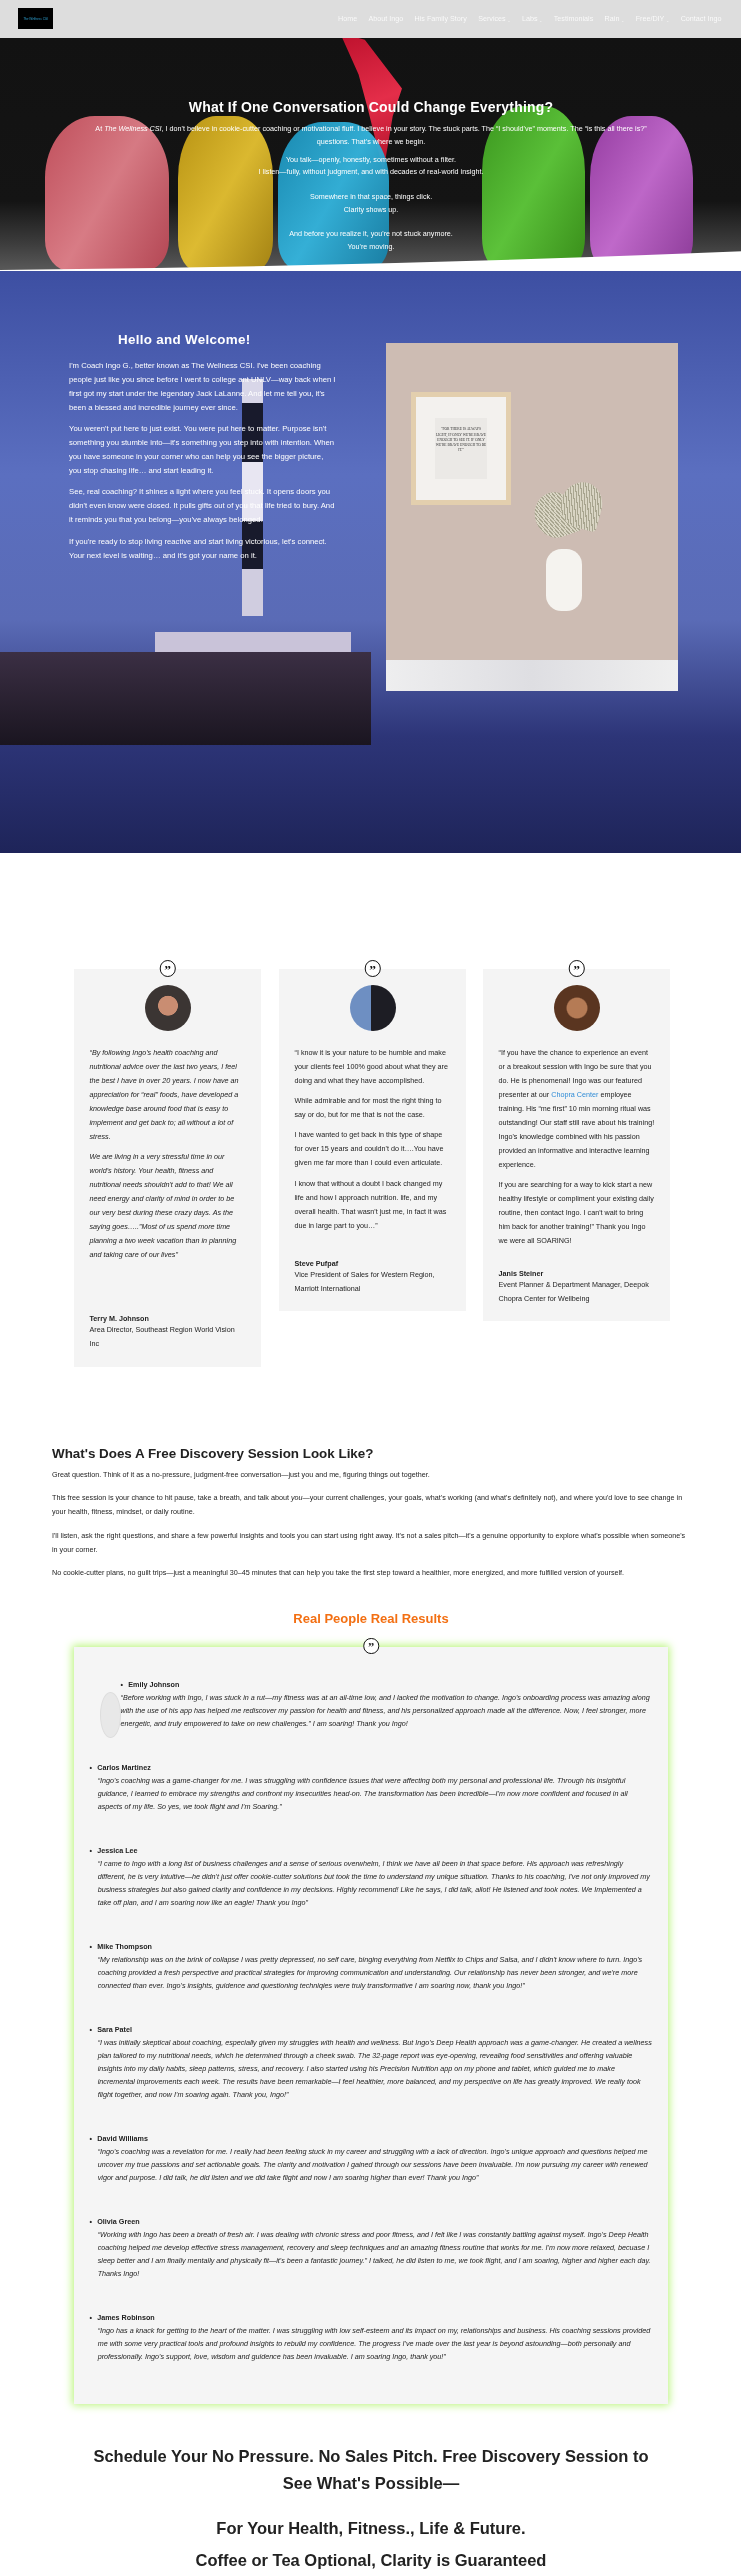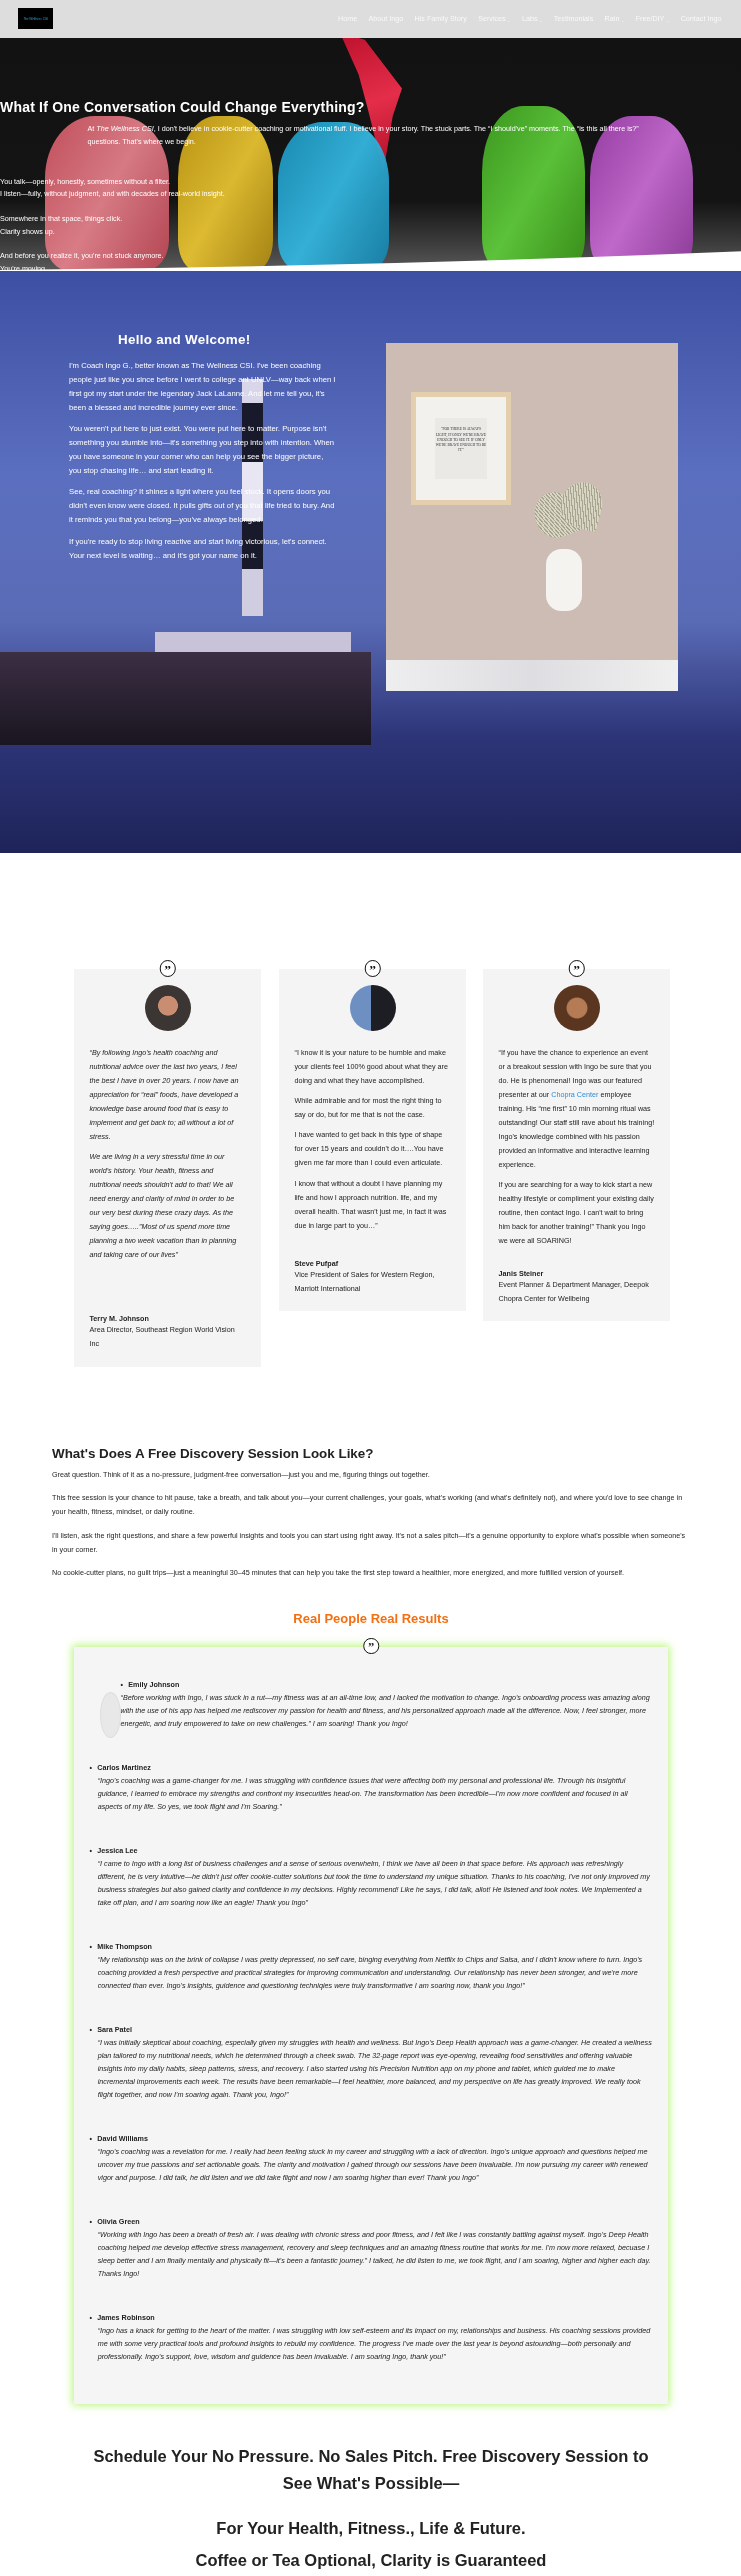--- a/index.html
+++ b/index.html
@@ -3,21 +3,21 @@
 <meta charset="utf-8">
 <style>
 *{box-sizing:border-box;margin:0;padding:0}
 html,body{width:742px;background:#fff;font-family:"Liberation Sans",sans-serif;color:#222}
 .nav{height:38px;background:#dddddd;position:relative}
 .logo{position:absolute;left:18px;top:8.2px;width:35px;height:21px;background:#000;display:flex;align-items:center;justify-content:center;color:#2fa6d8;font-size:4.6px;font-style:italic}
 .logo span{color:#e8b500}
 .menu{position:absolute;right:20.6px;top:14px;display:flex;gap:11.3px}
 .menu a{color:#fff;font-size:7.2px;text-decoration:none;display:flex;align-items:flex-end;gap:1.5px;text-shadow:0 0 0.5px rgba(0,0,0,.08)}
 .menu a .chev{font-size:4.1px}
-.hero{height:233px;background:linear-gradient(180deg,#121212 0%,#141414 70%,#3c3c3c 88%,#5a5a5a 100%);position:relative;overflow:hidden;color:#fff;text-align:left}
+.hero{height:233px;background:linear-gradient(180deg,#121212 0%,#141414 70%,#3c3c3c 88%,#5a5a5a 100%);position:relative;overflow:hidden;color:#fff;text-align:center}
 .hero .ribbon{position:absolute;left:340px;top:-5.2px;width:62px;height:139px;background:linear-gradient(160deg,#c6112e,#ef2f4c 50%,#b20d26);clip-path:polygon(0 0,40% 5%,100% 40%,85% 60%,70% 100%,45% 55%,30% 30%);opacity:.95}
 .hero h1{position:relative;padding-top:61px;font-size:14px;font-weight:bold;letter-spacing:0.2px}
 .hero .p{position:relative;font-size:7.2px;line-height:12.4px;margin-top:6.2px}
 .hero .p em{font-style:italic}
 .paper{position:absolute;bottom:0;border-radius:40% 40% 20% 20%;opacity:.95}
 .wave{position:absolute;left:0;bottom:-0.5px;width:742px;height:31px}
 .welcome{height:582px;background:linear-gradient(180deg,#3d4fa2 0%,#5b6fc0 35%,#5a6bb6 60%,#2d3578 80%,#1e2459 100%);position:relative;overflow:hidden;color:#fff}
 .welcome .lh{position:absolute;left:242px;top:108px;width:20.6px;height:237px;background:linear-gradient(#d8d6e8 0 10%,#181a2c 10% 35%,#e8e6f2 35% 60%,#181a2c 60% 80%,#d0cde0 80%)}
 .welcome .bld{position:absolute;left:155px;top:361px;width:196px;height:52px;background:#c9c3d9}
 .welcome .cliff{position:absolute;left:0;top:381px;width:371px;height:93px;background:linear-gradient(#3b2f44,#1a1520)}
@@ -108,21 +108,21 @@
   <div class="ribbon"></div>
   <div class="paper" style="left:45px;width:124px;height:155px;background:linear-gradient(120deg,#c9525f,#e07f89 50%,#b84553)"></div>
   <div class="paper" style="left:178px;width:95px;height:155px;background:linear-gradient(120deg,#c09913,#e5c131 50%,#a88510)"></div>
   <div class="paper" style="left:278px;width:111px;height:149px;background:linear-gradient(120deg,#1a8fb8,#34b5de 50%,#167fa6)"></div>
   <div class="paper" style="left:482px;width:103px;height:165px;background:linear-gradient(120deg,#3d9d1f,#5ec93a 50%,#379016)"></div>
   <div class="paper" style="left:590px;width:103px;height:155px;background:linear-gradient(120deg,#9b3ea8,#c66bd1 50%,#8f3a9c)"></div>
   <h1>What If One Conversation Could Change Everything?</h1>
   <div class="p" style="width:567px;margin:8.2px auto 0">
     <span>At </span><em>The Wellness CSI</em><span>, I don't believe in cookie-cutter coaching or motivational fluff. I believe in your story. The stuck parts. The “I should've” moments. The “is this all there is?” questions. That's where we begin.</span>
   </div>
-  <div class="p" style="margin-top:28px">
+  <div class="p" style="margin-top:6px">
     <div>You talk—openly, honestly, sometimes without a filter.</div>
     <div>I listen—fully, without judgment, and with decades of real-world insight.</div>
   </div>
   <div class="p" style="margin-top:12.4px">
     <div>Somewhere in that space, things click.</div>
     <div>Clarity shows up.</div>
   </div>
   <div class="p" style="margin-top:12.4px">
     <div>And before you realize it, you're not stuck anymore.</div>
     <div>You're moving.</div>
@@ -168,21 +168,21 @@
     <div class="who" style="margin-top:52px">Terry M. Johnson</div>
     <div class="role">Area Director, Southeast Region World Vision Inc</div>
   </div>
   <div class="tcard" style="left:279px">
     <div class="qicon">”</div>
     <div class="avatar" style="background:linear-gradient(90deg,#6e8fc2 0 45%,#1d1d24 45%)"></div>
     <div class="body">
       <p>“I know it is your nature to be humble and make your clients feel 100% good about what they are doing and what they have accomplished.</p>
       <p>While admirable and for most the right thing to say or do, but for me that is not the case.</p>
       <p>I have wanted to get back in this type of shape for over 15 years and couldn't do it….You have given me far more than I could even articulate.</p>
-      <p>I know  that without a doubt I have planning  my life and how I approach nutrition. life, and my overall health. That wasn't just me, in fact it was due in large part to you…”</p>
+      <p>I know  that without a doubt I back changed  my life and how I approach nutrition. life, and my overall health. That wasn't just me, in fact it was due in large part to you…”</p>
     </div>
     <div class="who" style="margin-top:26px">Steve Pufpaf</div>
     <div class="role">Vice President of Sales for Western Region, Marriott International</div>
   </div>
   <div class="tcard" style="left:483px">
     <div class="qicon">”</div>
     <div class="avatar" style="background:radial-gradient(circle at 50% 50%,#b57b55 0 30%,#5a3520 34% 100%)"></div>
     <div class="body">
       <p><span>“If you have the chance to experience an event or a breakout session with Ingo be sure that you do. He is phenomenal! Ingo was our featured presenter at our </span><a class="link">Chopra Center</a><span> employee training. His “me first” 10 min morning ritual was outstanding! Our staff still rave about his training! Ingo's knowledge combined with his passion provided an informative and interactive learning experience.</span></p>
       <p>If you are searching for a way to kick start a new healthy lifestyle or compliment your existing daily routine, then contact Ingo. I can't wait to bring him back for another training!” Thank you Ingo we were all SOARING!</p>

